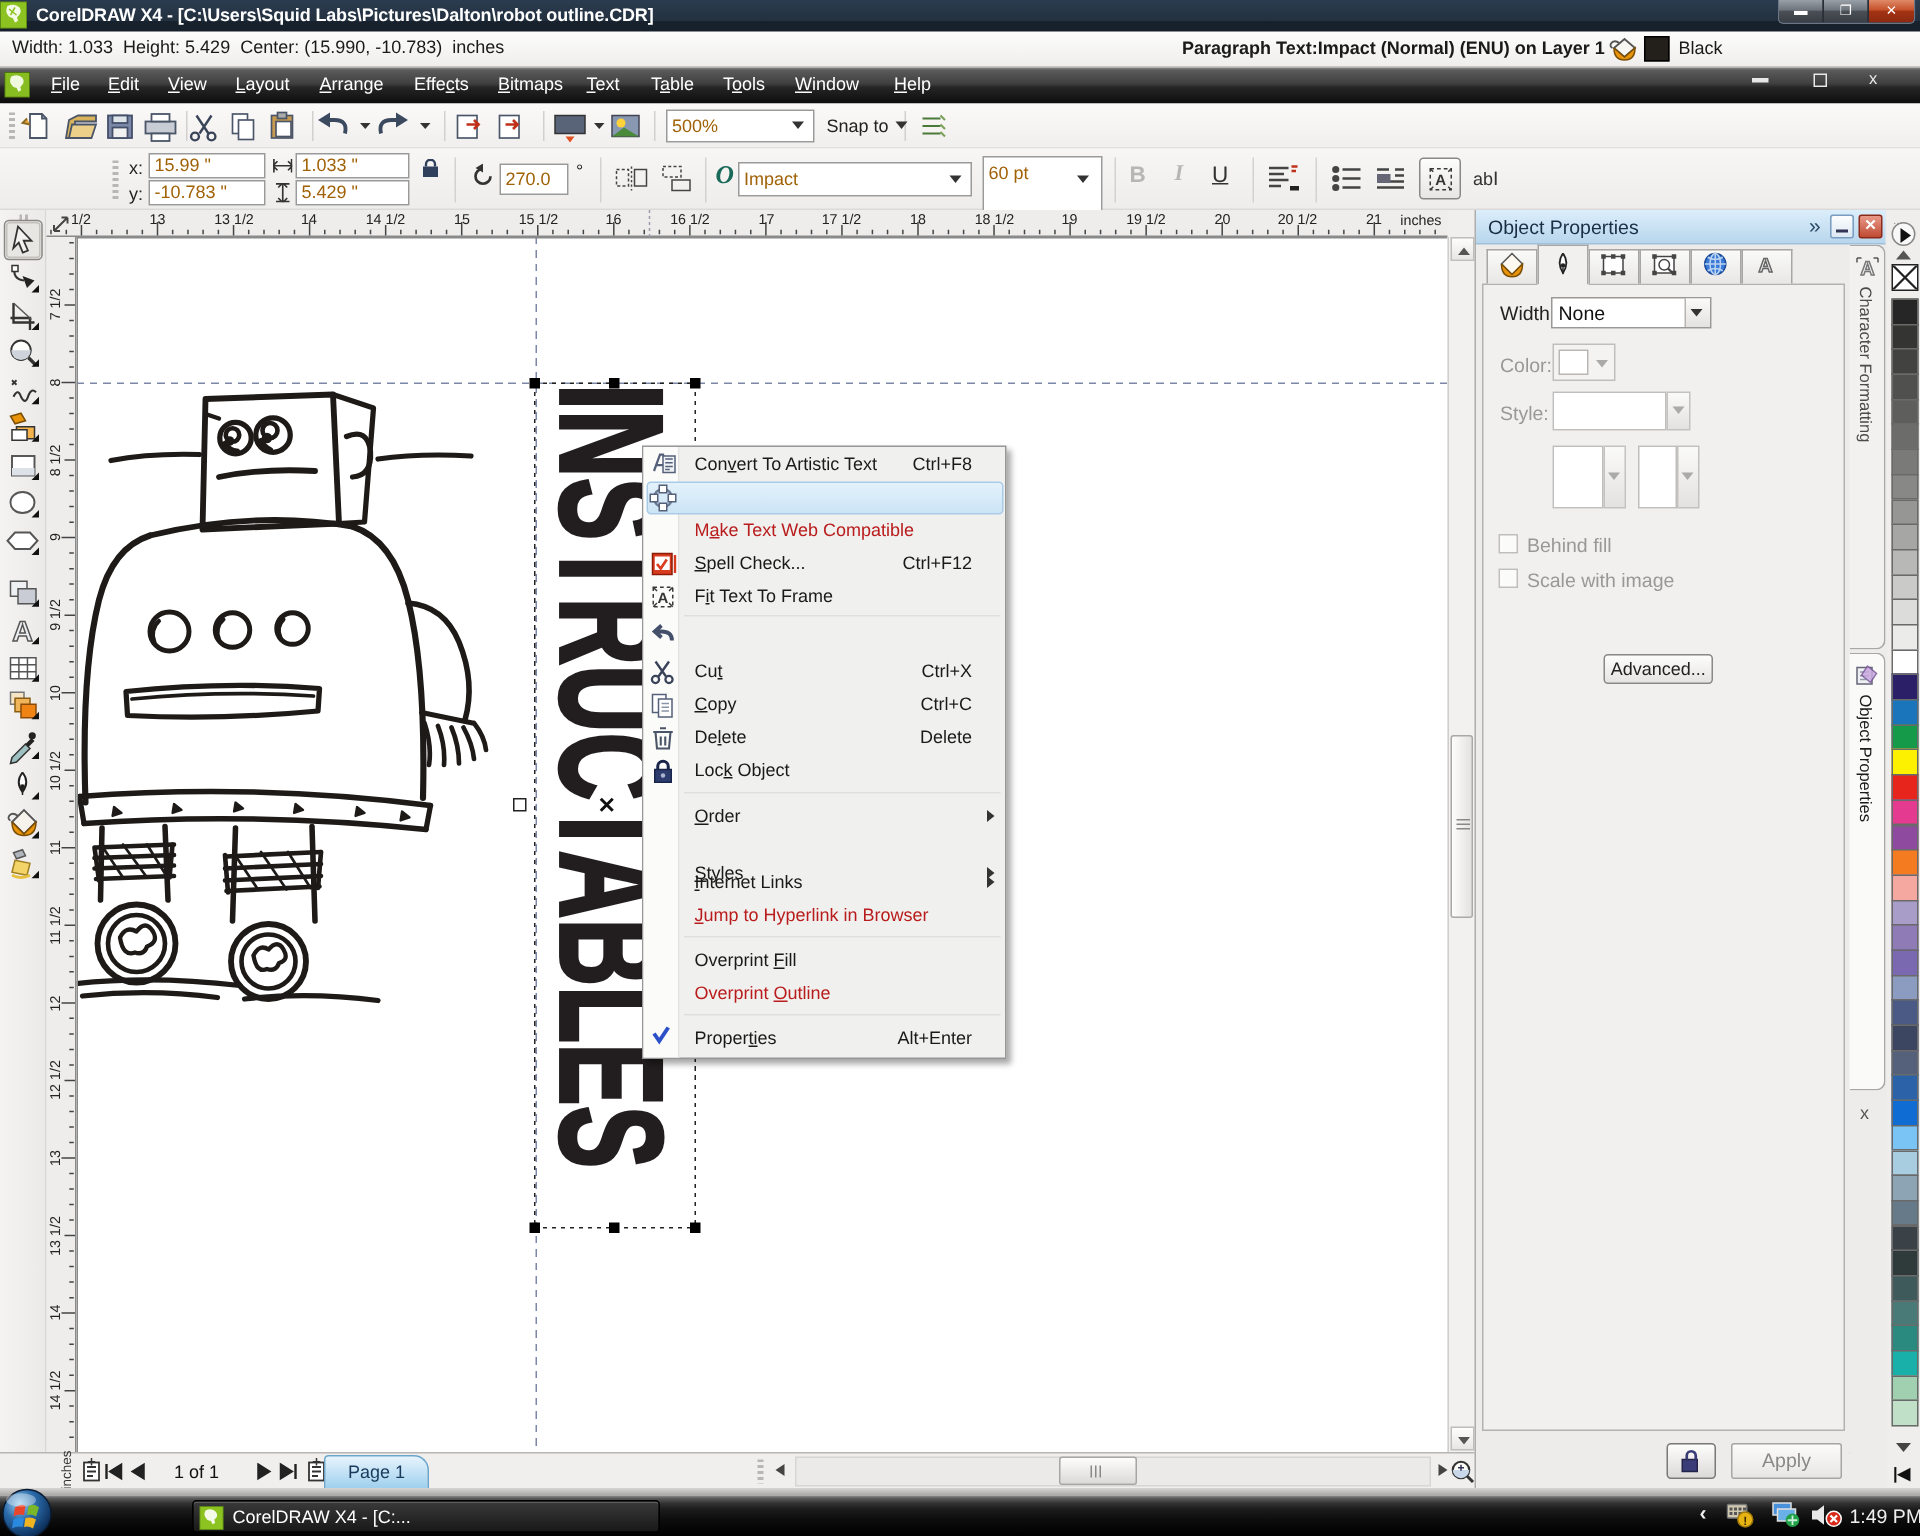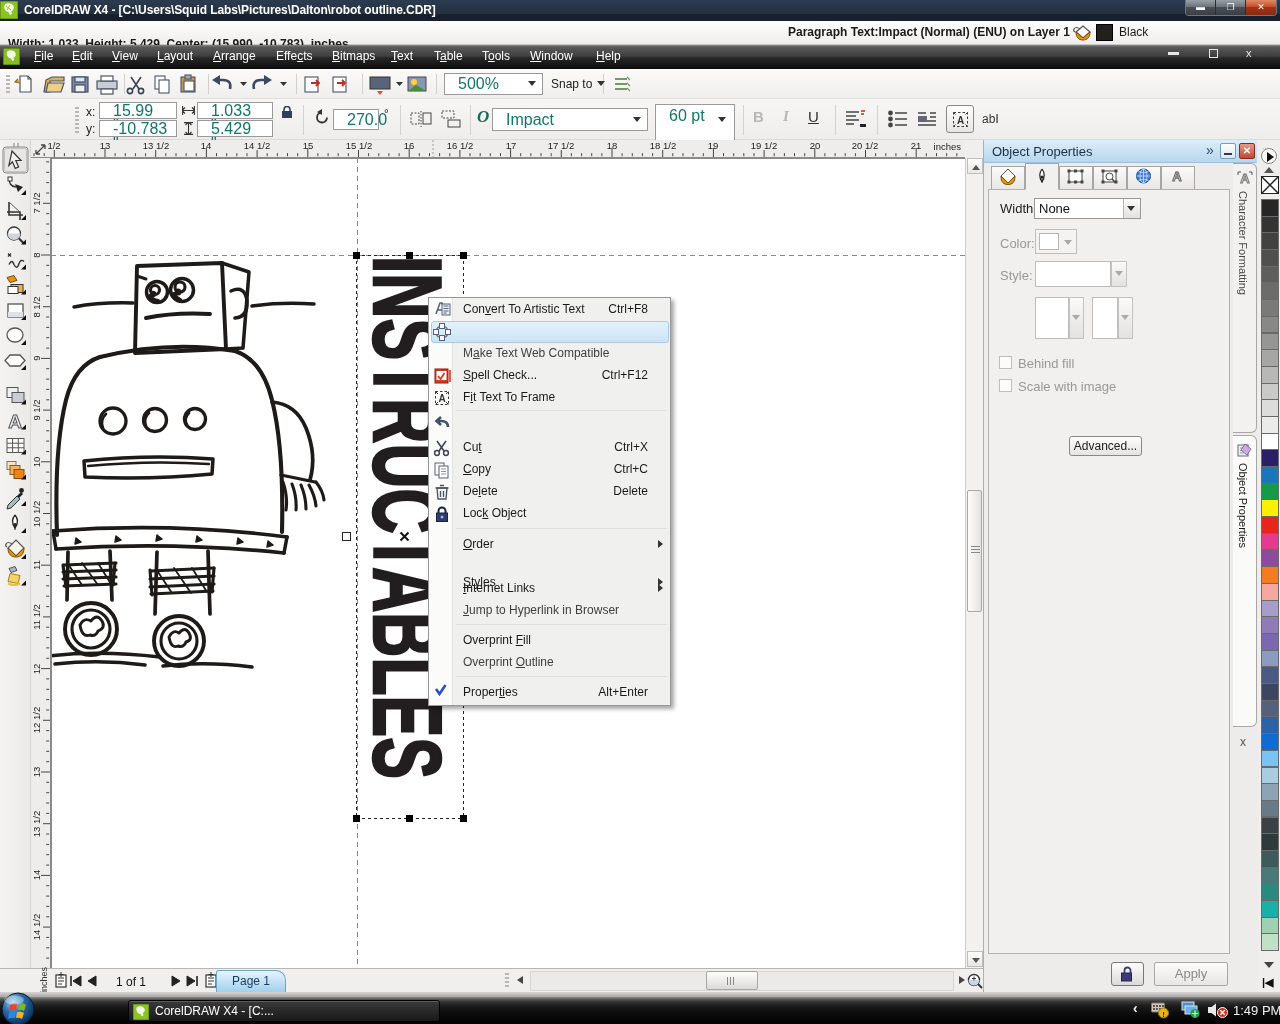--- a/index.html
+++ b/index.html
@@ -19,21 +19,21 @@
 #infobar{left:0;top:21px;width:1280px;height:24px;background:linear-gradient(180deg,#fdfdfc,#efeeec);border-bottom:1px solid #c9c7c5;color:#1a1a1a;font-size:12px;}
 
 #menubar{left:0;top:45px;width:1280px;height:24px;
  background:linear-gradient(180deg,#8a8a8a 0%,#5a5a5a 8%,#3f3f3f 45%,#262626 55%,#0c0c0c 100%);color:#fff;font-size:12px;}
 .mitem{position:absolute;top:4px;}
 
 #toolbar{left:0;top:69px;width:1280px;height:30px;background:linear-gradient(180deg,#fbfaf9,#f0efed);border-bottom:1px solid #e2e0de;}
 #propbar{left:0;top:99px;width:1280px;height:41px;background:linear-gradient(180deg,#f7f6f5,#eeedeb);border-bottom:1px solid #dcdad8;}
 .tsep{position:absolute;width:1px;background:#d4d2d0;}
 .grip{position:absolute;width:4px;background:repeating-linear-gradient(180deg,#b9b7b5 0 2px,transparent 2px 4px);}
-.inbox{position:absolute;background:#fff;border:1px solid #9a9a9a;font-size:16px;color:#0f766e;padding:0 13px;}
+.inbox{position:absolute;background:#fff;border:1px solid #9a9a9a;font-size:12px;color:#a16207;padding:0 3px;}
 .ilabel{position:absolute;font-size:12px;color:#222;}
 .combo-arrow{position:absolute;width:0;height:0;border-left:4px solid transparent;border-right:4px solid transparent;border-top:5px solid #333;}
 
 #toolbox{left:0;top:140px;width:31px;height:828px;background:linear-gradient(90deg,#f4f3f2,#eceae8);border-right:1px solid #d8d6d4;}
 #corner{left:31px;top:140px;width:20px;height:18px;background:#efedec;}
 #hruler{left:31px;top:140px;width:934px;height:18px;background:#efedec;border-bottom:1px solid #8a8a8a;}
 #vruler{left:31px;top:158px;width:20px;height:810px;background:#efedec;border-right:1px solid #8a8a8a;}
 
 #canvas{left:51px;top:158px;width:914px;height:810px;background:#fff;overflow:hidden;}
 
@@ -44,21 +44,21 @@
 .handle{position:absolute;width:7px;height:7px;background:#000;}
 
 #instr{left:0px;top:0px;transform-origin:0 0;font-weight:bold;color:#221e1f;white-space:nowrap;letter-spacing:0px;}
 
 #cmenu{left:428px;top:297px;width:243px;height:409px;background:#f0f0ee;border:1px solid #979797;
  box-shadow:3px 3px 4px rgba(0,0,0,.35);font-size:12px;color:#1a1a1a;}
 #cmenu .icol{position:absolute;left:0;top:0;width:24px;height:100%;background:#fbfbfa;border-right:1px solid #e2e2e0;}
 .mi{position:absolute;left:0;width:100%;height:22px;}
 .mi .lab{position:absolute;left:34px;top:3px;}
 .mi .acc{position:absolute;right:22px;top:3px;}
-.mi.dis{color:#404040;}
+.mi.dis{color:#b91c1c;}
 .msep{position:absolute;left:27px;right:3px;height:1px;background:#e0dfdd;}
 .sub{position:absolute;right:7px;top:6px;width:0;height:0;border-top:4px solid transparent;border-bottom:4px solid transparent;border-left:5px solid #333;}
 #hl{position:absolute;left:2px;top:0;width:238px;height:22px;background:linear-gradient(180deg,#e3f1fb,#cce4f5);border:1px solid #a9cbe8;border-radius:3px;}
 
 #vscroll{left:965px;top:158px;width:18px;height:810px;background:#f2f1f0;border-left:1px solid #d0cecd;}
 #bottombar{left:0px;top:968px;width:1280px;height:24px;background:#f0efed;border-top:1px solid #b8b6b4;}
 
 #docker{left:983px;top:140px;width:250px;height:852px;background:#edecea;border-left:1px solid #b0aeac;}
 #dtitle{left:0;top:0;width:273px;height:23px;z-index:5;background:linear-gradient(180deg,#dceefb,#b8d6ec);border-bottom:1px solid #9ec0da;color:#1a2f45;font-size:13px;}
 #dframe{left:4px;top:49px;width:242px;height:765px;background:#f1f0ef;border:1px solid #b4b2b0;}
@@ -85,21 +85,21 @@
       <path d="M6 5 l5 4 M10 4 l-3 5" stroke="#8cc321" stroke-width="1"></path>
     </svg>
  <div class="abs ttl">CorelDRAW X4 - [C:\Users\Squid Labs\Pictures\Dalton\robot outline.CDR]</div>
 </div>
 <div class="abs capbtns">
     <div class="capbtn">▬</div>
     <div class="capbtn">❐</div>
     <div class="capbtn close">✕</div>
   </div>
 <div class="abs" id="infobar">
- <span class="abs" style="left:8px;top:16px;font-weight:bold;">Width: 1.033&nbsp;&nbsp;Height: 5.429&nbsp;&nbsp;Center: (15.990, -10.783)&nbsp; inches</span>
+ <span class="abs" style="left:8px;top:3px;">Width: 1.033&nbsp;&nbsp;Height: 5.429&nbsp;&nbsp;Center: (15.990, -10.783)&nbsp; inches</span>
  <span class="abs" style="left:788px;top:4px;font-weight:bold;">Paragraph Text:Impact (Normal) (ENU) on Layer 1</span>
  <svg class="abs" style="left:1072px;top:3px;" width="20" height="19" viewBox="0 0 20 19">
       <path d="M4 8 l7-6 7 6 -7 6 z" fill="#f8f6f2" stroke="#555" stroke-width="1.2"></path>
       <path d="M4 8 l7 6 7-6 c0 5 -2.5 8 -7 8 s-7 -3 -7 -8" fill="#e8940a" stroke="#7c4e05"></path>
       <path d="M8 5 q-4 -3 -6 0 q-1 2 1 3" fill="none" stroke="#555" stroke-width="1.2"></path>
     </svg>
  <span class="abs" style="left:1096px;top:3px;width:17px;height:17px;background:#231f1a;border:1px solid #000;"></span>
  <span class="abs" style="left:1119px;top:4px;">Black</span>
 </div>
 <div class="abs" id="menubar">

